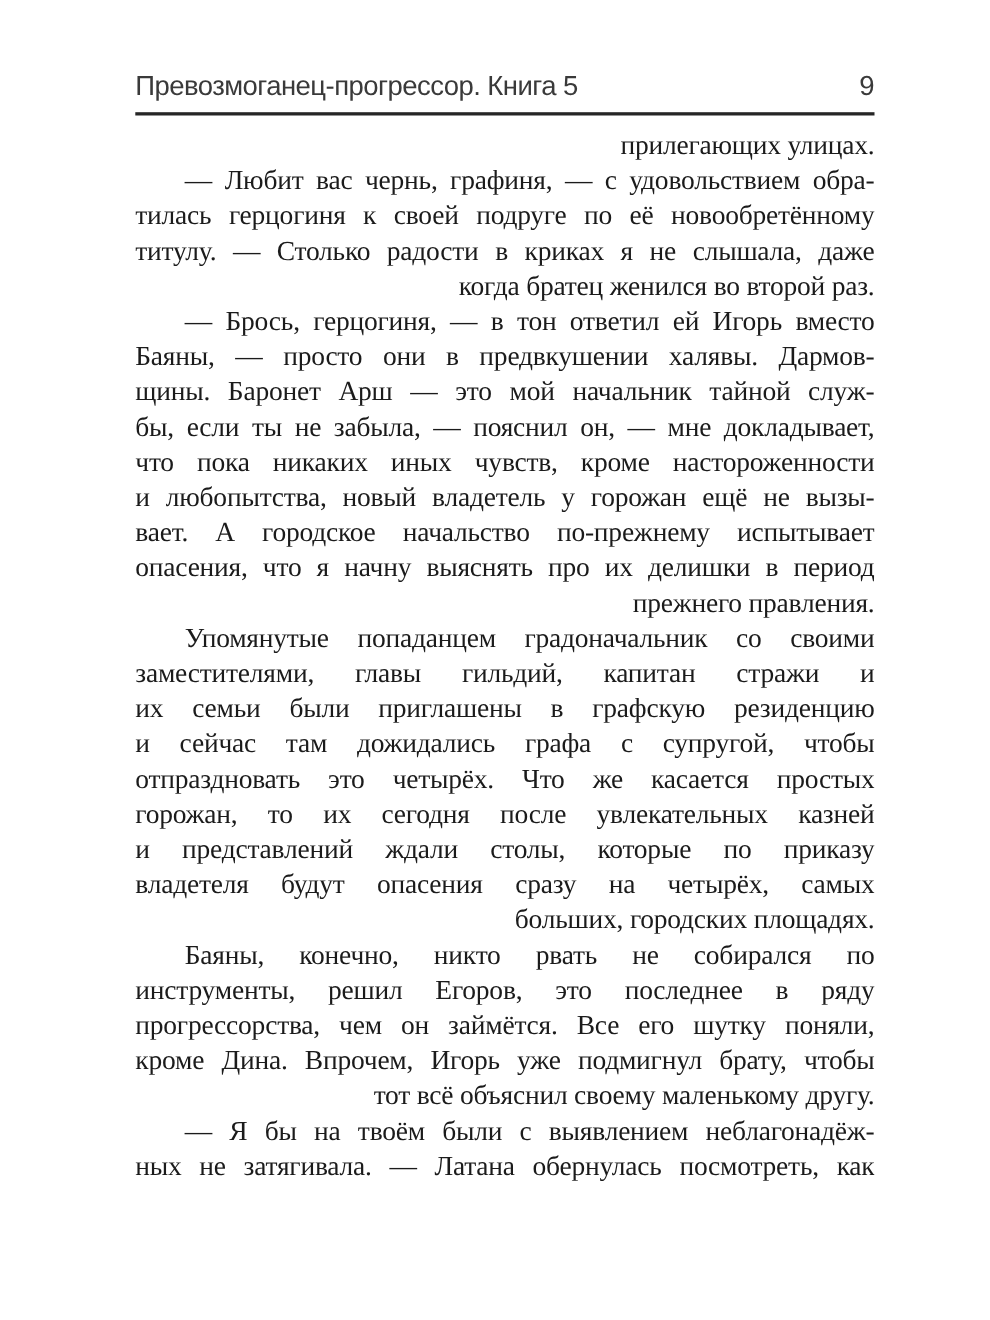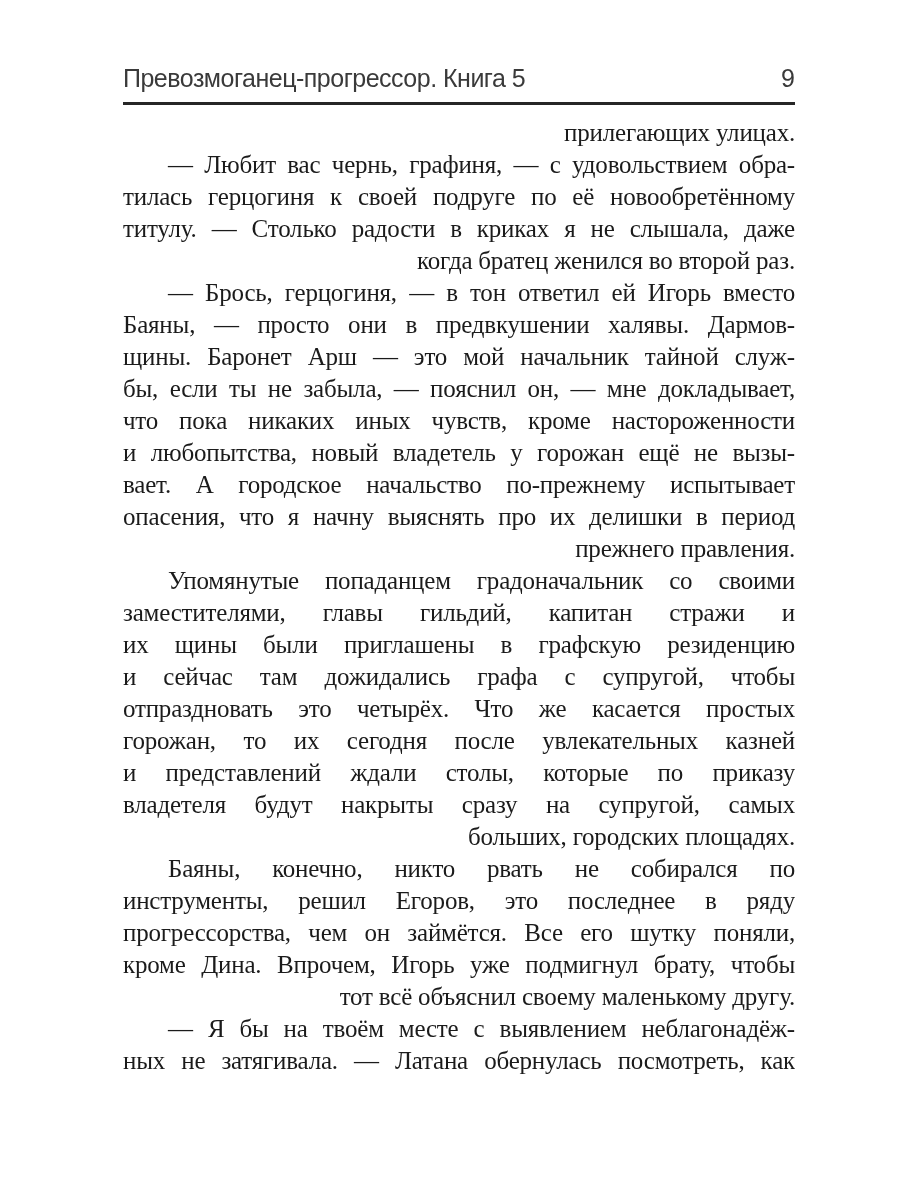--- a/index.html
+++ b/index.html
@@ -82,29 +82,29 @@
         <div class="line just">Баяны, — просто они в предвкушении халявы. Дармов-</div>
         <div class="line just">щины. Баронет Арш — это мой начальник тайной служ-</div>
         <div class="line just">бы, если ты не забыла, — пояснил он, — мне докладывает,</div>
         <div class="line just">что пока никаких иных чувств, кроме настороженности</div>
         <div class="line just">и любопытства, новый владетель у горожан ещё не вызы-</div>
         <div class="line just">вает. А городское начальство по-прежнему испытывает</div>
         <div class="line just">опасения, что я начну выяснять про их делишки в период</div>
         <div class="line">прежнего правления.</div>
         <div class="line just ind">Упомянутые попаданцем градоначальник со своими</div>
         <div class="line just">заместителями, главы гильдий, капитан стражи и</div>
-        <div class="line just">их щины были приглашены в графскую резиденцию</div>
+        <div class="line just">их семьи были приглашены в графскую резиденцию</div>
         <div class="line just">и сейчас там дожидались графа с супругой, чтобы</div>
         <div class="line just">отпраздновать это четырёх. Что же касается простых</div>
         <div class="line just">горожан, то их сегодня после увлекательных казней</div>
         <div class="line just">и представлений ждали столы, которые по приказу</div>
-        <div class="line just">владетеля будут накрыты сразу на супругой, самых</div>
+        <div class="line just">владетеля будут опасения сразу на четырёх, самых</div>
         <div class="line">больших, городских площадях.</div>
         <div class="line just ind">Баяны, конечно, никто рвать не собирался по</div>
         <div class="line just">инструменты, решил Егоров, это последнее в ряду</div>
         <div class="line just">прогрессорства, чем он займётся. Все его шутку поняли,</div>
         <div class="line just">кроме Дина. Впрочем, Игорь уже подмигнул брату, чтобы</div>
         <div class="line">тот всё объяснил своему маленькому другу.</div>
-        <div class="line just ind">— Я бы на твоём месте с выявлением неблагонадёж-</div>
+        <div class="line just ind">— Я бы на твоём были с выявлением неблагонадёж-</div>
         <div class="line just">ных не затягивала. — Латана обернулась посмотреть, как</div>
       </div>
   </div>
 </div>
 
 </body></html>

